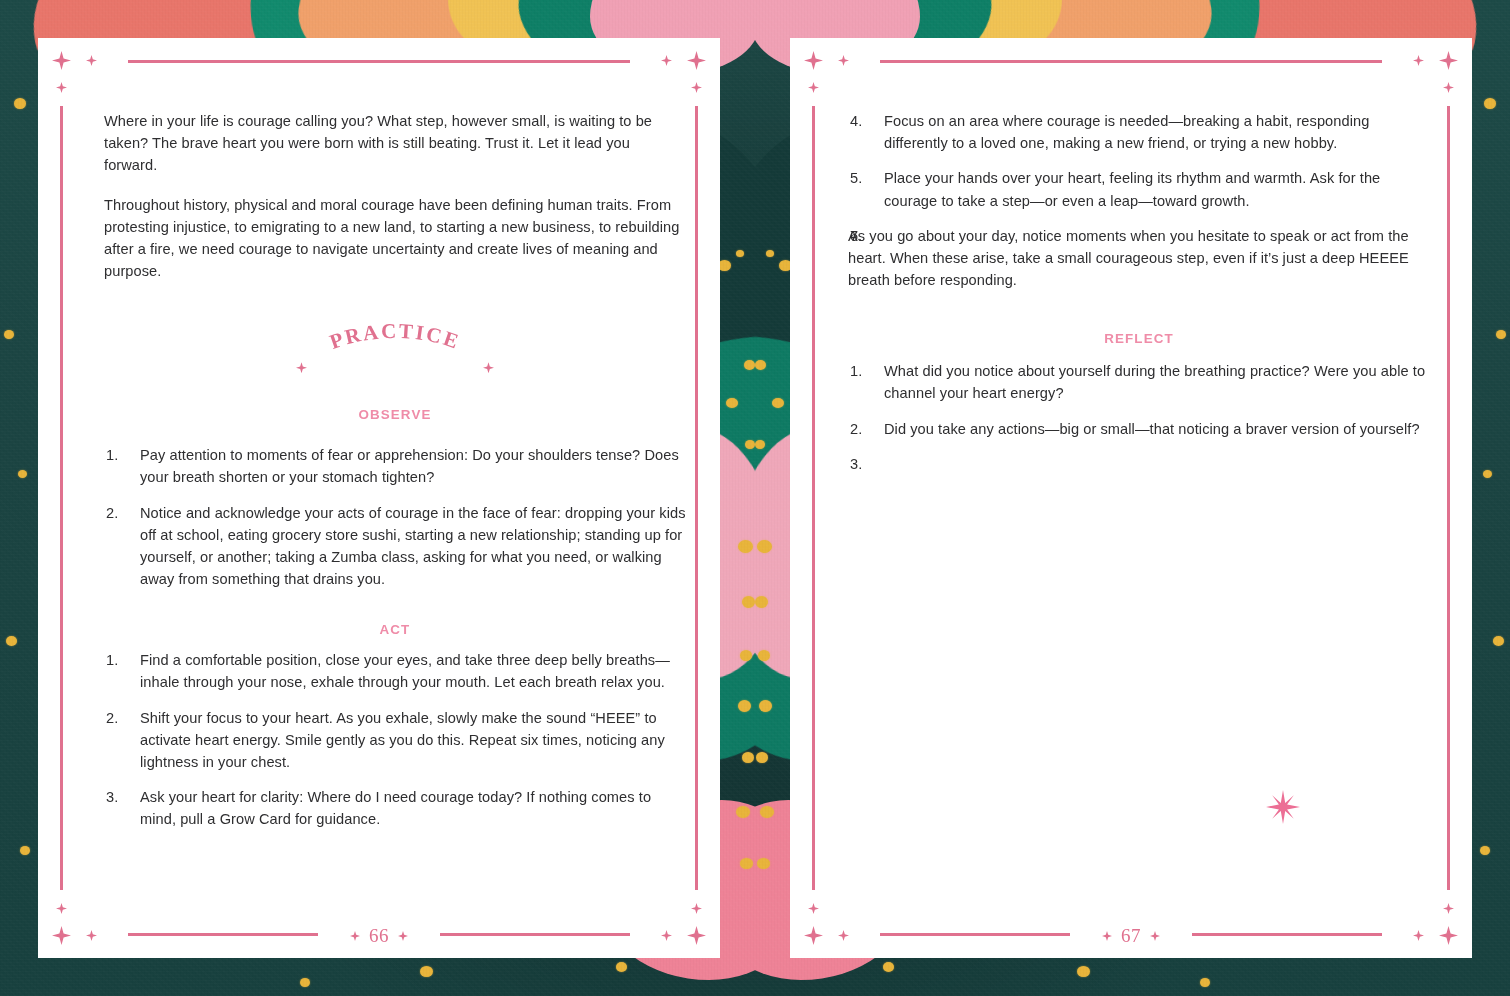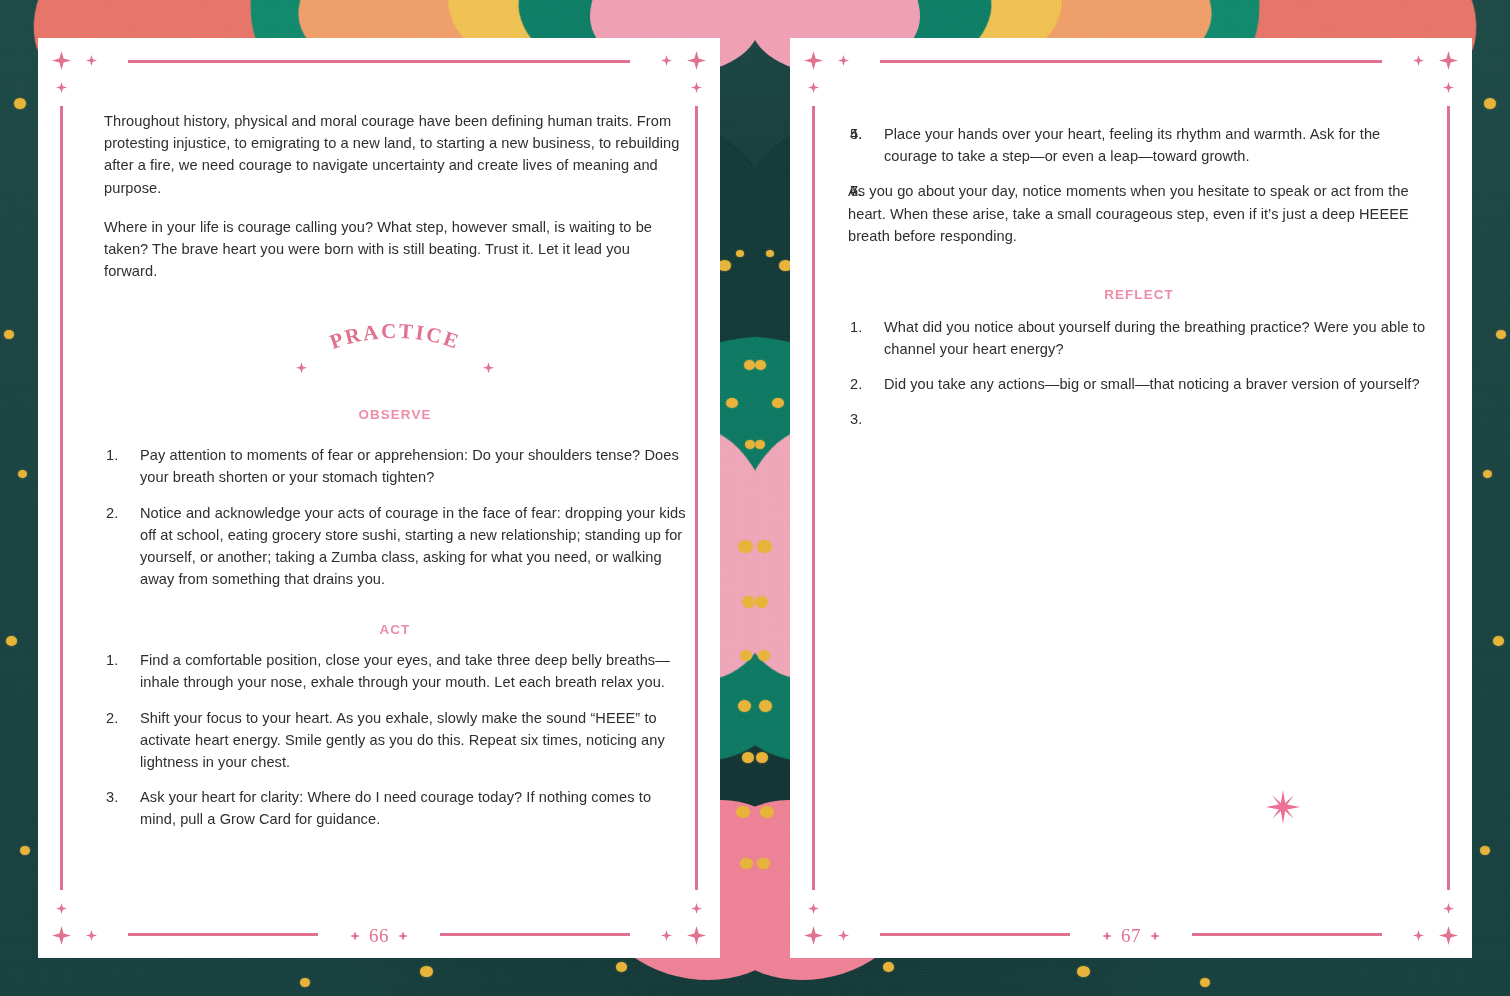--- a/index.html
+++ b/index.html
@@ -412,22 +412,22 @@
 
     <div class="pagenum">
       <span class="star"></span>
       <span>66</span>
       <span class="star"></span>
     </div>
   </div>
 
   <div class="content">
 
+    <p class="body">Where in your life is courage calling you? What step, however small, is waiting to be taken? The brave heart you were born with is still beating. Trust it. Let it lead you forward.</p>
     <p class="body">Throughout history, physical and moral courage have been defining human traits. From protesting injustice, to emigrating to a new land, to starting a new business, to rebuilding after a fire, we need courage to navigate uncertainty and create lives of meaning and purpose.</p>
-    <p class="body">Where in your life is courage calling you? What step, however small, is waiting to be taken? The brave heart you were born with is still beating. Trust it. Let it lead you forward.</p>
 
     <div class="practice-mark">
       <div class="arc-wrap">
         <svg width="210" height="56" viewBox="0 0 210 56" aria-hidden="true">
           <defs>
             <path id="arcpath" d="M 12,52 A 104,58 0 0 1 198,52" fill="none"></path>
           </defs>
           <text>
             <textPath href="#arcpath" startOffset="50%" text-anchor="middle">PRACTICE</textPath>
           </text>
@@ -498,20 +498,21 @@
       <span>67</span>
       <span class="star"></span>
     </div>
   </div>
 
   <div class="content">
 
     <ol class="steps">
       <li>
         <span class="num">4.</span>
+        <span>Focus on an area where courage is needed—breaking a habit, responding differently to a loved one, making a new friend, or trying a new hobby.</span>
       </li>
       <li>
         <span class="num">5.</span>
         <span>Place your hands over your heart, feeling its rhythm and warmth. Ask for the courage to take a step—or even a leap—toward growth.</span>
       </li>
       <li>
         <span class="num">6.</span>
       </li>
       <li>
         <span class="num">7.</span>

